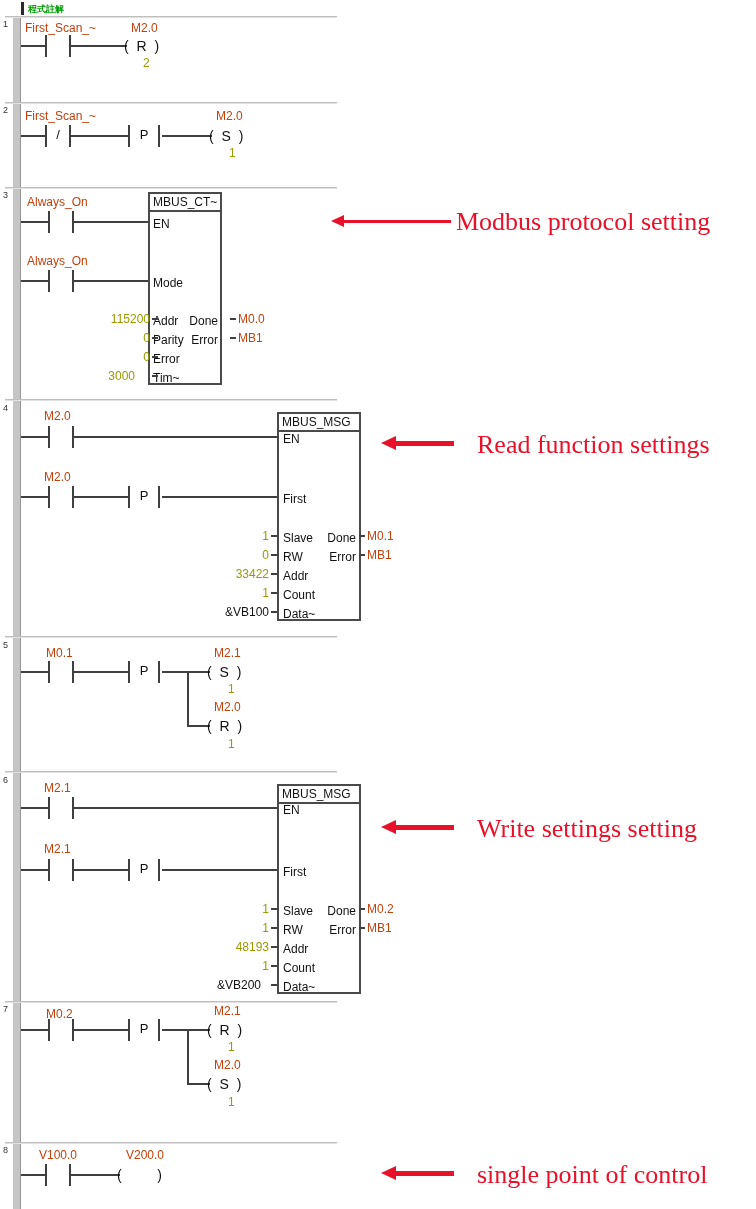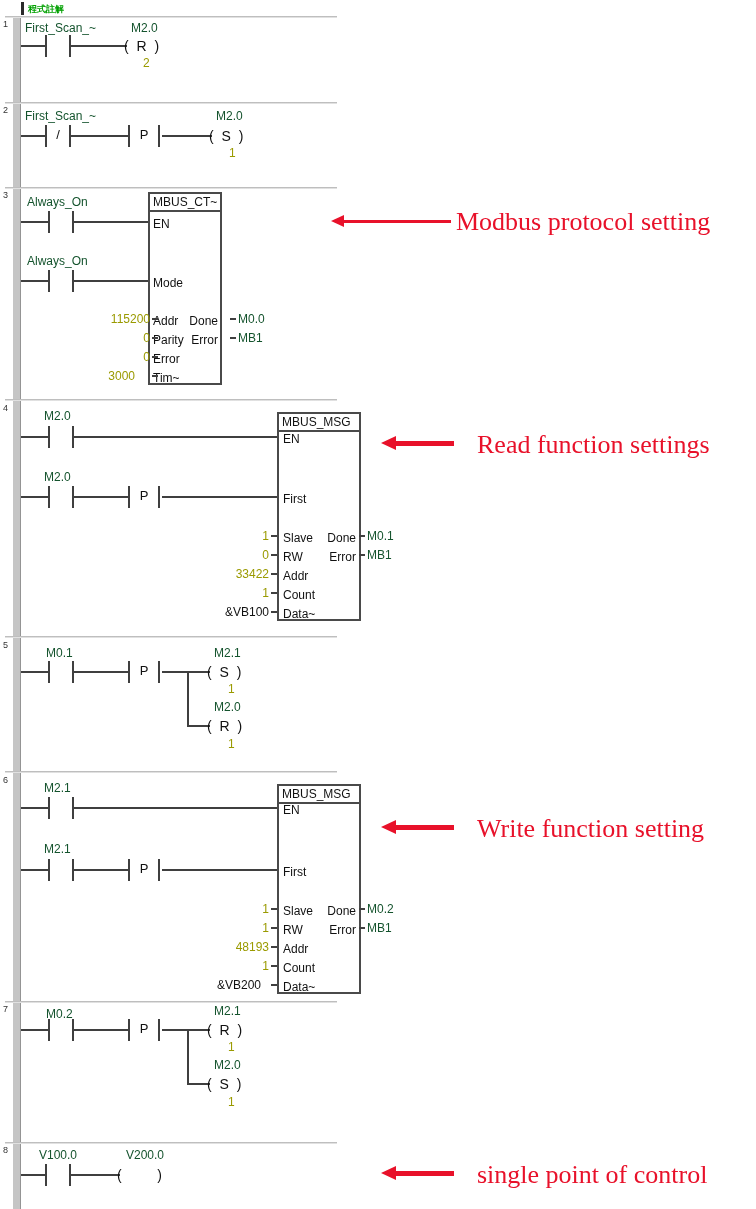--- a/index.html
+++ b/index.html
@@ -4,21 +4,21 @@
 <style>
   * { margin:0; padding:0; box-sizing:content-box; }
   body { background:#fff; }
   #screen { position:relative; width:756px; height:1209px; background:#ffffff;
             font-family:"Liberation Sans", sans-serif; overflow:hidden; }
   .rail { position:absolute; left:13px; top:17px; width:7px; height:1192px;
           background:#c5c5c5; border-right:1px solid #949494; }
   .sep  { position:absolute; left:5px; width:332px; height:2px;
           background:linear-gradient(to bottom,#adadad,#f2f2f2); }
   .nnum { position:absolute; left:3px; font-size:9px; color:#333; }
-  .lbl  { position:absolute; font-size:12px; color:#14532d; white-space:nowrap; }
+  .lbl  { position:absolute; font-size:12px; color:#c2410c; white-space:nowrap; }
   .wh   { position:absolute; height:2px; background:#3f3f3f; }
   .wv   { position:absolute; width:2px;  background:#3f3f3f; }
   .contact { position:absolute; width:22px; height:22px;
              border-left:2px solid #3f3f3f; border-right:2px solid #3f3f3f; }
   .contact.p { width:28px; }
   .contact span { display:block; text-align:center; font-size:13px; color:#111; margin-top:2px; }
   .coil { position:absolute; font-size:14px; color:#111; letter-spacing:2px; white-space:pre; }
   .pv   { position:absolute; font-size:12px; color:#9a9a00; text-align:right; white-space:nowrap; }
   .pv.black { color:#111; }
   .pvc  { position:absolute; font-size:12px; color:#9a9a00; white-space:nowrap; }
@@ -261,21 +261,21 @@
     <div class="ann" style="left:456px;top:207px">Modbus protocol setting</div>
   </div>
   <div>
     <div class="ah big" style="left:381px;top:436px"></div>
     <div class="al" style="left:394px;top:441px;width:60px;height:5px"></div>
     <div class="ann" style="left:477px;top:430px">Read function settings</div>
   </div>
   <div>
     <div class="ah big" style="left:381px;top:820px"></div>
     <div class="al" style="left:394px;top:825px;width:60px;height:5px"></div>
-    <div class="ann" style="left:477px;top:814px">Write function setting</div>
+    <div class="ann" style="left:477px;top:814px">Write settings setting</div>
   </div>
   <div>
     <div class="ah big" style="left:381px;top:1166px"></div>
     <div class="al" style="left:394px;top:1171px;width:60px;height:5px"></div>
     <div class="ann" style="left:477px;top:1160px">single point of control</div>
   </div>
 
 </div>
 
 </body></html>

